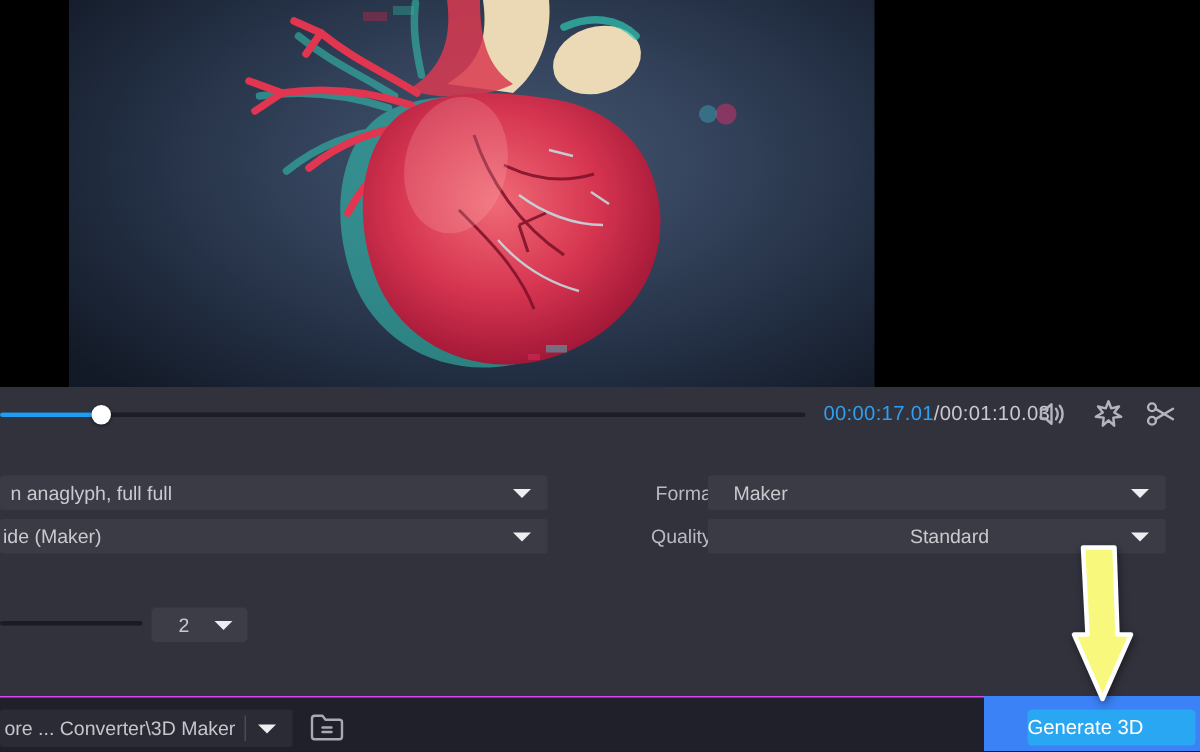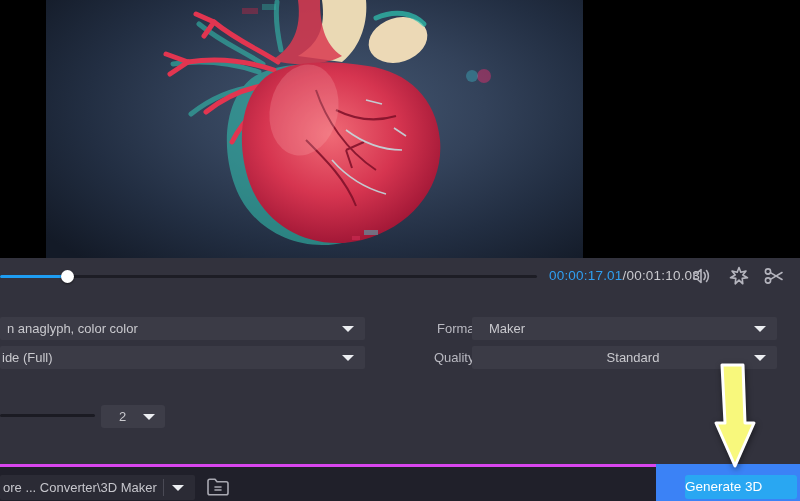--- a/index.html
+++ b/index.html
@@ -56,21 +56,21 @@
   .dd-quality { left:472px; top:88px; width:305px; padding-left:17px;text-align:center; }
 
   
   .depth-track { position:absolute; left:0; top:156px; width:95px; height:3px; background:#1b1b23; border-radius:2px; }
   .dd-depth { left:101px; top:147px; width:64px; padding-left:18px; background:#3d3d48; border-radius:3px; }
   .dd-depth .caret { right:10px; border-left-width:6px; border-right-width:6px; }
 
   
   .bottom-bar {
     position:absolute; left:0; top:464px; width:656px; height:37px;
-    background:#20202a; border-top:3px solid #d946ef;
+    background:#20202a; border-top:1px solid #d946ef;
   }
   .path-combo {
     position:absolute; left:0; top:8px; width:195px; height:25px;
     background:#2b2b35; border-radius:2px; color:#c6c6cc; font-size:13px; line-height:25px;
     padding-left:3px; cursor:pointer; white-space:nowrap; overflow:hidden;
   }
   .path-combo .vsep { position:absolute; left:163px; top:4px; width:1px; height:17px; background:#4a4a55; }
   .path-combo .caret {
     position:absolute; left:172px; top:10px; width:0; height:0;
     border-left:6px solid transparent; border-right:6px solid transparent; border-top:6px solid #eceef1;
@@ -180,25 +180,25 @@
     <div class="player-icon icon-scissors">
       <svg viewBox="0 0 24 22">
         <circle cx="6" cy="6.5" r="2.6"></circle>
         <circle cx="6" cy="15.5" r="2.6"></circle>
         <path d="M8.4,7.6 L20,14.5"></path>
         <path d="M8.4,14.4 L20,7.5"></path>
       </svg>
     </div>
 
     <div class="dd dd-left1">
-      <span>n anaglyph, color color</span>
+      <span>n anaglyph, full full</span>
       <span class="caret"></span>
     </div>
     <div class="dd dd-left2">
-      <span>ide (Full)</span>
+      <span>ide (Maker)</span>
       <span class="caret"></span>
     </div>
 
     <div class="opt-label lbl-format">Format:</div>
     <div class="dd dd-format">
       <span>Maker</span>
       <span class="caret"></span>
     </div>
     <div class="opt-label lbl-quality">Quality:</div>
     <div class="dd dd-quality">

